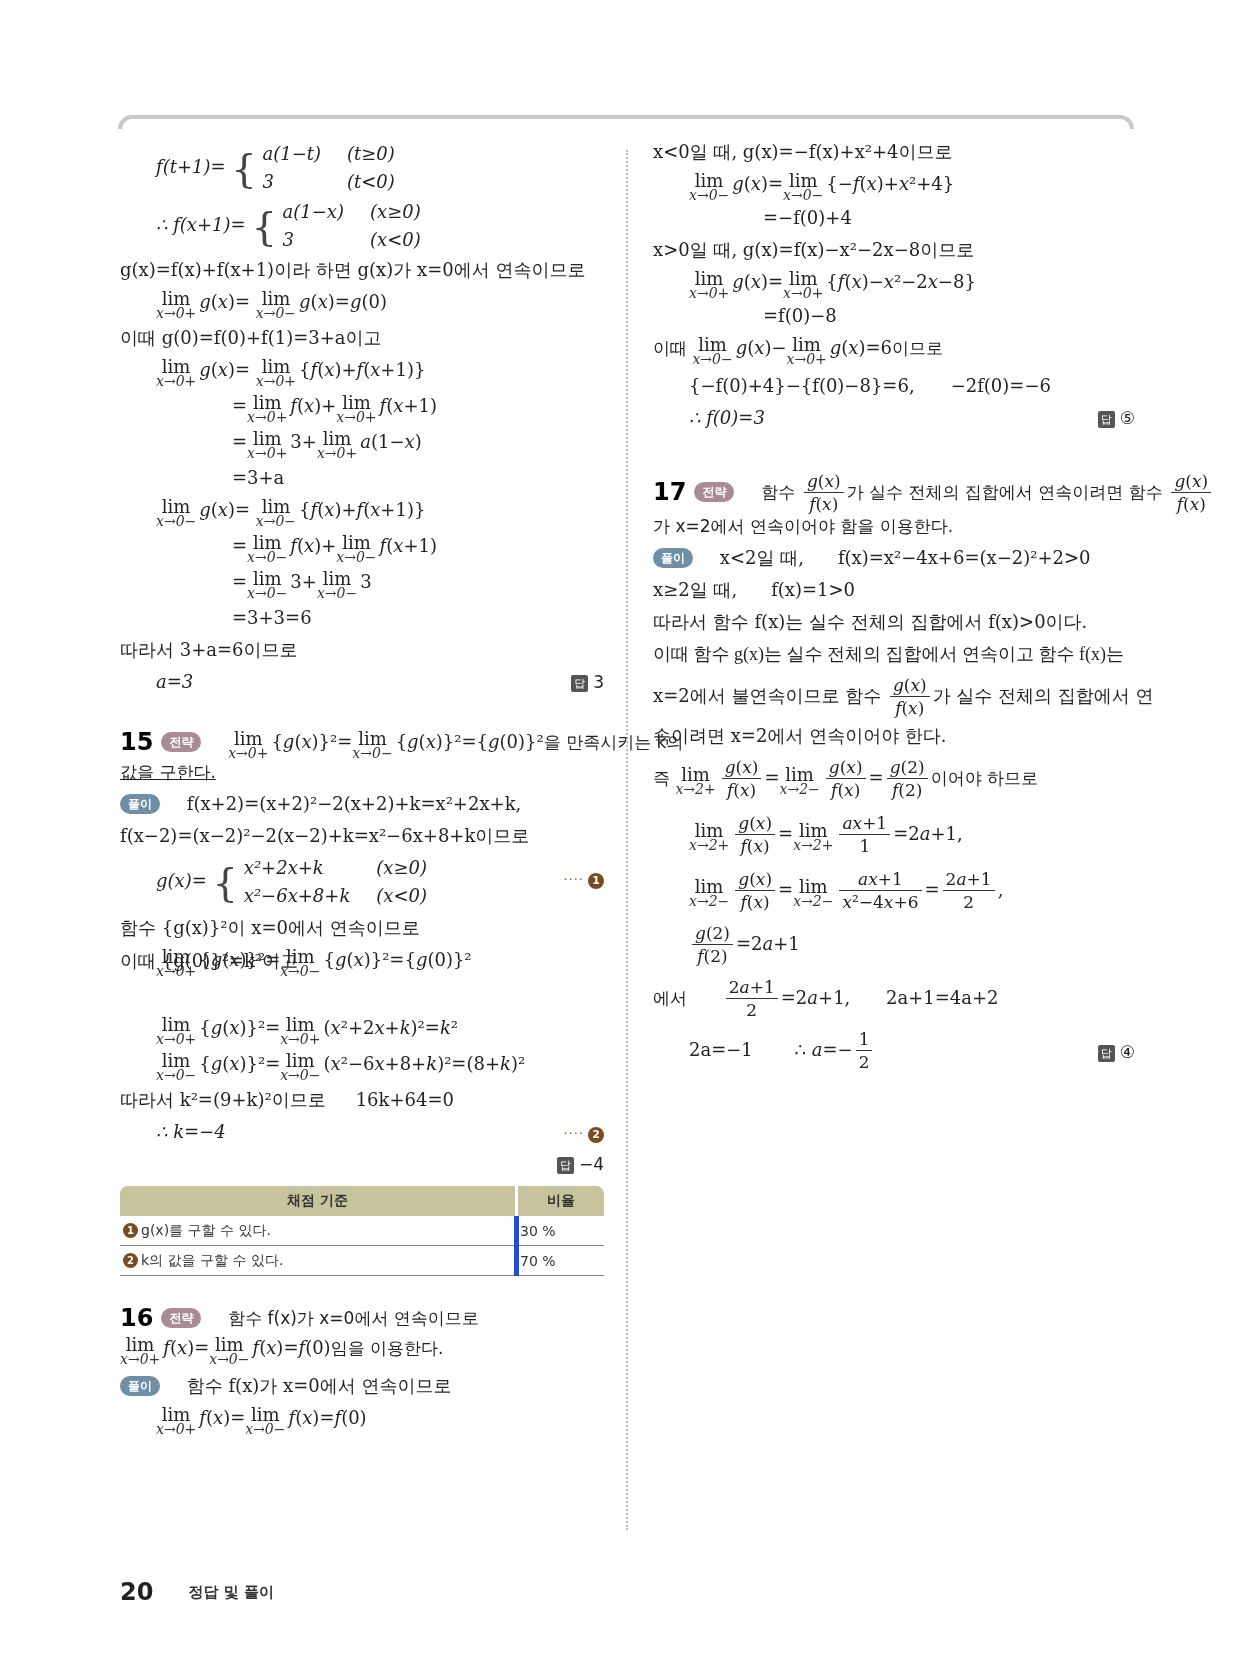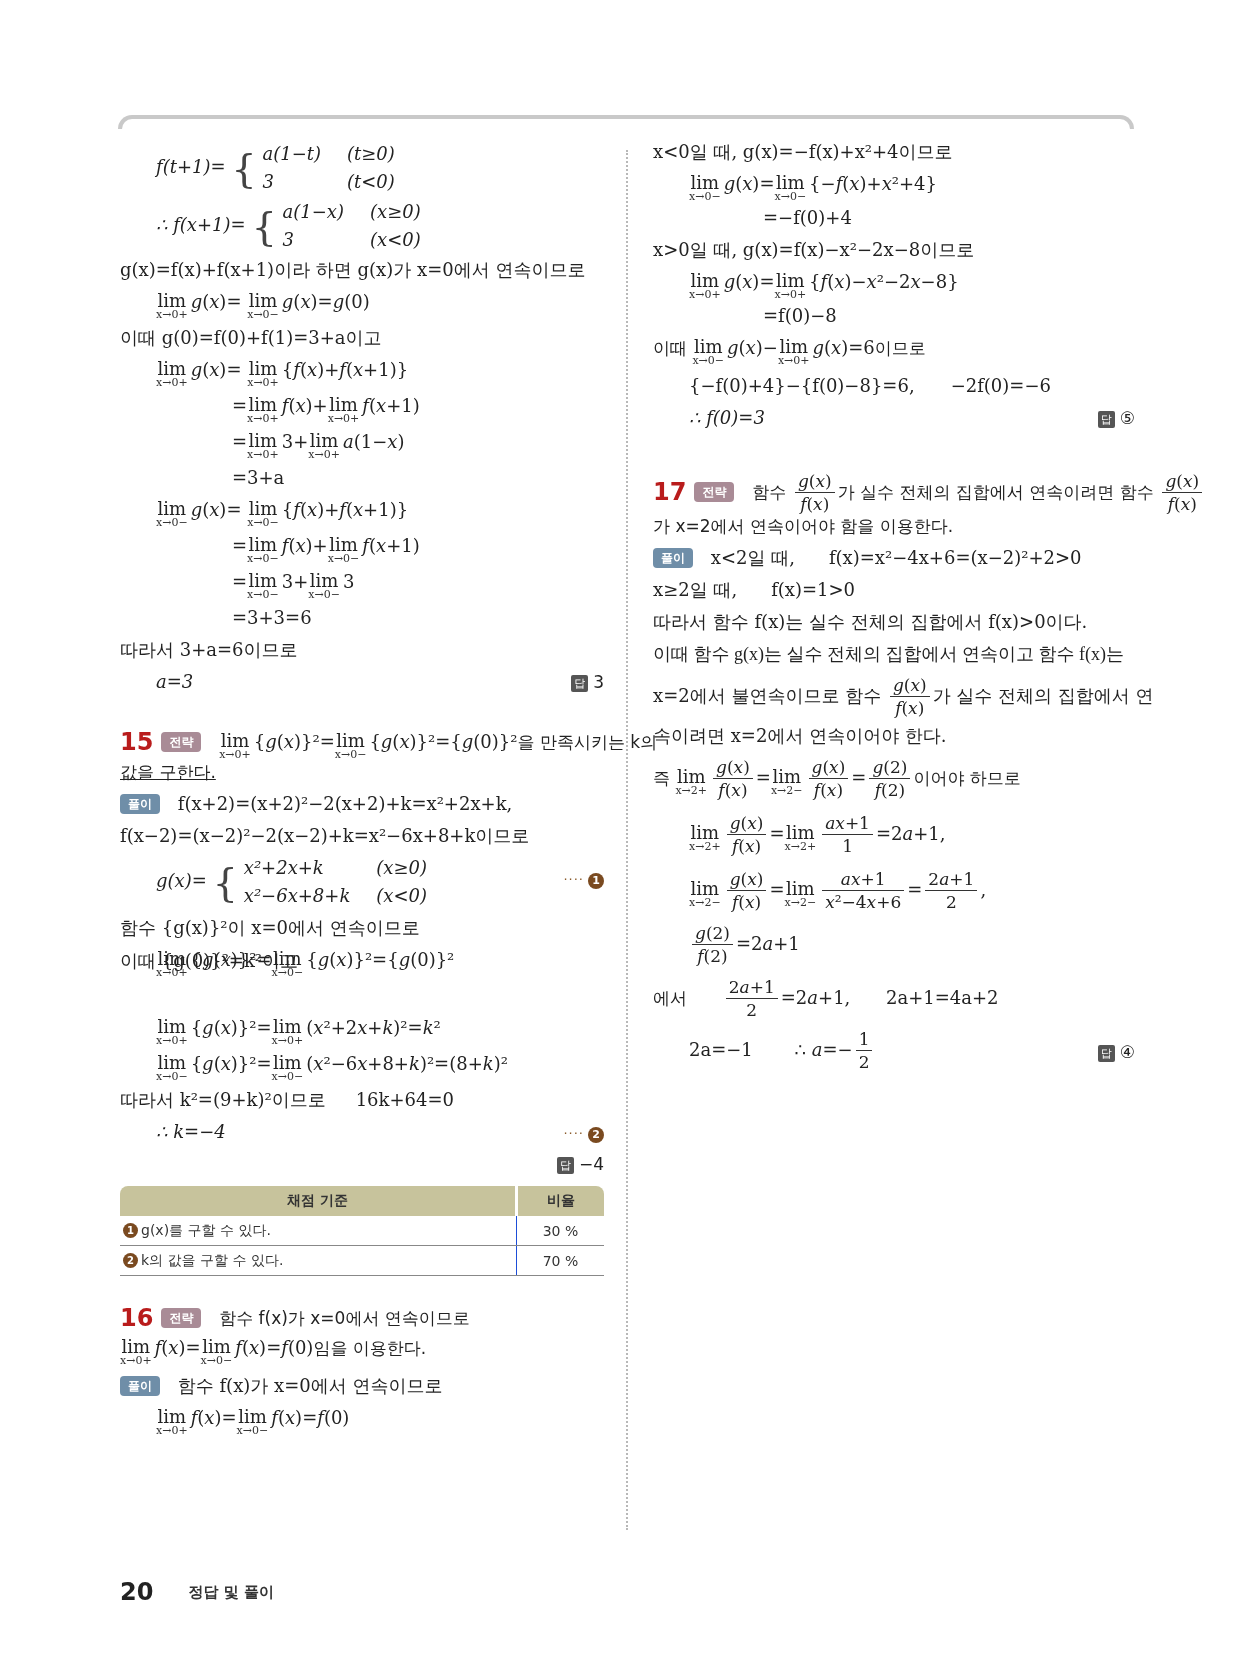--- a/index.html
+++ b/index.html
@@ -23,57 +23,57 @@
   .line {
     position: absolute; left: 0; right: 0; white-space: nowrap;
     font-size: 18px; line-height: 24px;
   }
   .ind1 { padding-left: 36px; }
   .ind2 { padding-left: 112px; }
   .kr { font-family: "DejaVu Sans", "Liberation Sans", sans-serif; font-size: 17px; }
   i, .it { font-style: italic; }
   .lim { display: inline-block; text-align: center; vertical-align: -10px; line-height: 14px; margin-right: 3px; }
   .lim .l1 { display: block; font-size: 18px; }
-  .lim .l2 { display: block; font-size: 11px; color: #333; }
+  .lim .l2 { display: block; font-size: 14px; font-style: italic; color: #333; }
   .frac { display: inline-block; text-align: center; vertical-align: middle; margin: 0 3px; }
   .frac .num { display: block; border-bottom: 1px solid #333; padding: 0 3px; line-height: 22px; font-size: 17px; }
   .frac .den { display: block; padding: 0 3px; line-height: 22px; font-size: 17px; }
   .brace-case { display: inline-block; vertical-align: middle; }
   .brace-case .br { font-size: 40px; line-height: 48px; vertical-align: middle; font-family: "DejaVu Serif", serif; font-weight: 100; color: #444; }
   .cases { display: inline-grid; grid-template-columns: auto auto; column-gap: 26px; vertical-align: middle; line-height: 28px; }
   .ans { position: absolute; right: 0; font-family: "DejaVu Sans", sans-serif; font-size: 17px; }
   .ans-icon {
     display: inline-block; width: 17px; height: 17px; background: #555; color: #fff;
     font-size: 11px; line-height: 17px; text-align: center; border-radius: 2px; vertical-align: 1px; margin-right: 5px;
     font-family: "DejaVu Sans", sans-serif;
   }
   .step-mark { position: absolute; right: 0; font-family: "DejaVu Sans", sans-serif; font-size: 13px; color: #8a5a2a; }
   .step-mark .dots { letter-spacing: 1px; color: #8a5a2a; }
   .step-mark .num {
     display: inline-block; width: 16px; height: 16px; border-radius: 50%; background: #7a4a20; color: #fff;
     font-size: 11px; line-height: 16px; text-align: center; margin-left: 4px; font-weight: bold;
   }
-  .prob-num { font-family: "DejaVu Sans", sans-serif; font-weight: bold; font-size: 24px; color: #b91c1c; margin-right: 8px; vertical-align: -2px; }
+  .prob-num { font-family: "DejaVu Sans", sans-serif; font-weight: bold; font-size: 24px; color: #000000; margin-right: 8px; vertical-align: -2px; }
   .tag {
     display: inline-block; font-family: "DejaVu Sans", sans-serif; font-size: 12px; font-weight: bold;
-    color: #fff; padding: 1px 8px; border-radius: 4px; line-height: 18px; margin-right: 12px; vertical-align: 2px;
+    color: #fff; padding: 1px 8px; border-radius: 10px; line-height: 18px; margin-right: 21px; vertical-align: 2px;
   }
   .tag.strategy { background: #a98b96; }
   .tag.solution { background: #6f8ea8; }
   table.grading {
     position: absolute; left: 0; width: 484px; border-collapse: collapse;
     font-family: "DejaVu Sans", sans-serif; font-size: 14px;
   }
   table.grading th {
     background: #c7c39c; font-weight: bold; height: 28px; font-size: 14px; color: #333;
   }
   table.grading th.c1 { border-top-left-radius: 8px; border-right: 3px solid #fff; }
   table.grading th.c2 { border-top-right-radius: 8px; width: 84px; }
   table.grading td { height: 27px; border-bottom: 1px solid #888; color: #333; }
-  table.grading td.c2 { text-align: center; border-left: 1px solid #1d4ed8; }
+  table.grading td.c2 { border-left: 5px solid #1d4ed8; }
   table.grading td .bullet {
     display: inline-block; width: 15px; height: 15px; border-radius: 50%; background: #7a4a20; color: #fff;
     font-size: 10px; line-height: 15px; text-align: center; font-weight: bold; margin: 0 3px 0 2px; vertical-align: 1px;
   }
   .footer { position: absolute; left: 120px; top: 1578px; font-family: "DejaVu Sans", sans-serif; }
   .footer .page-num { font-size: 24px; font-weight: bold; color: #222; }
   .footer .section { font-size: 15px; font-weight: bold; color: #333; margin-left: 30px; vertical-align: 3px; }
 </style>
 </head>
 <body>

